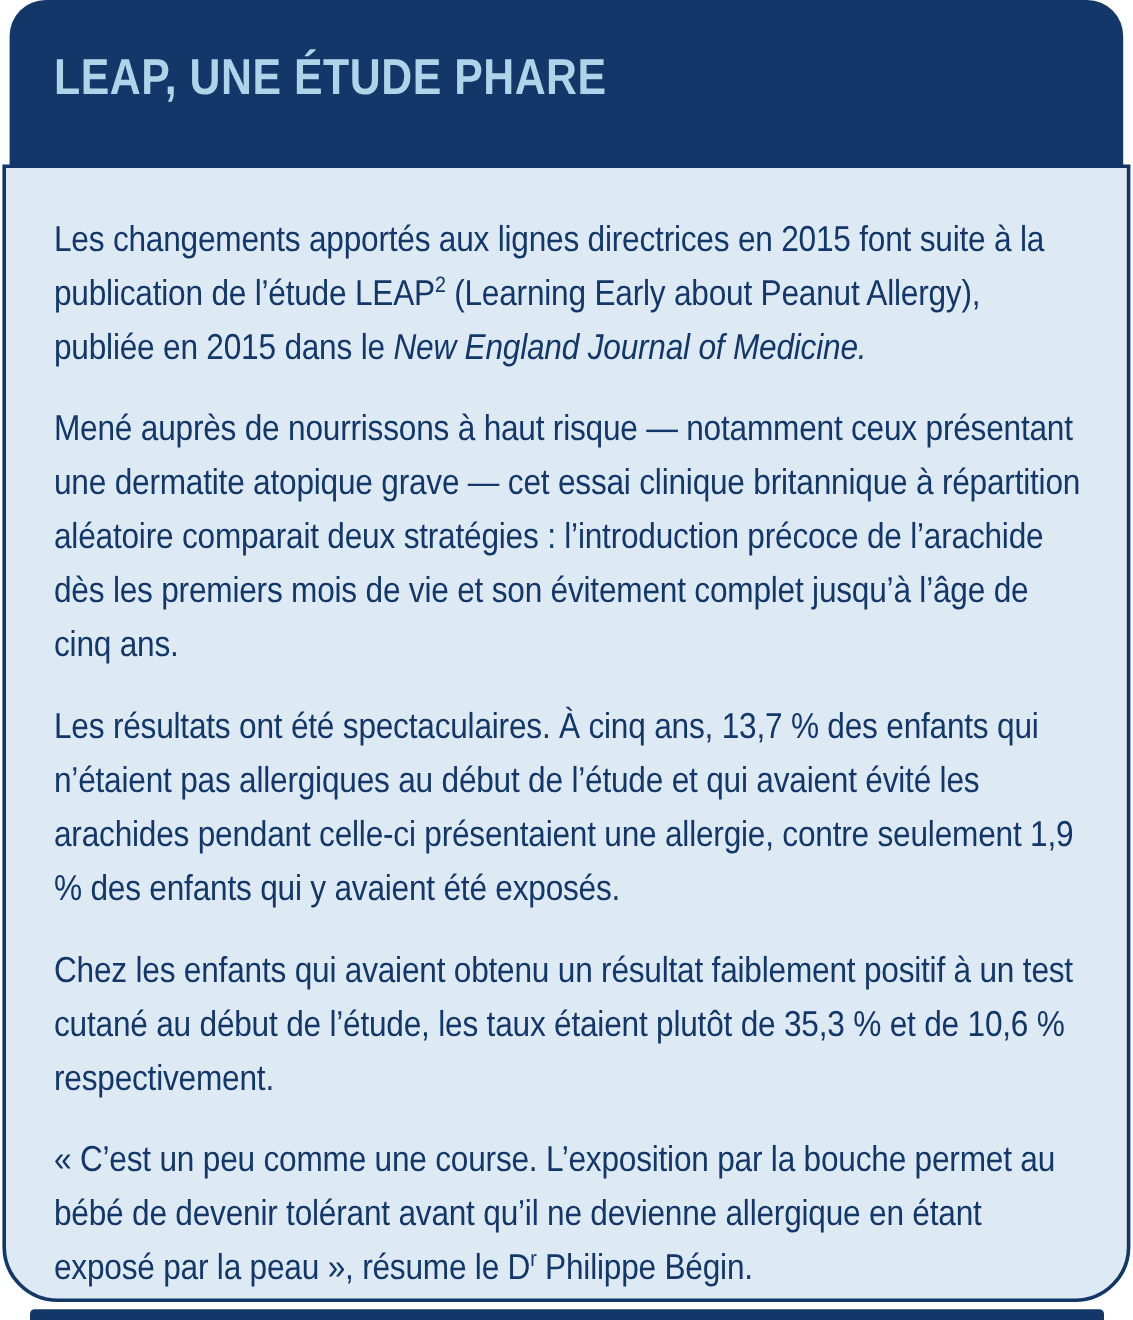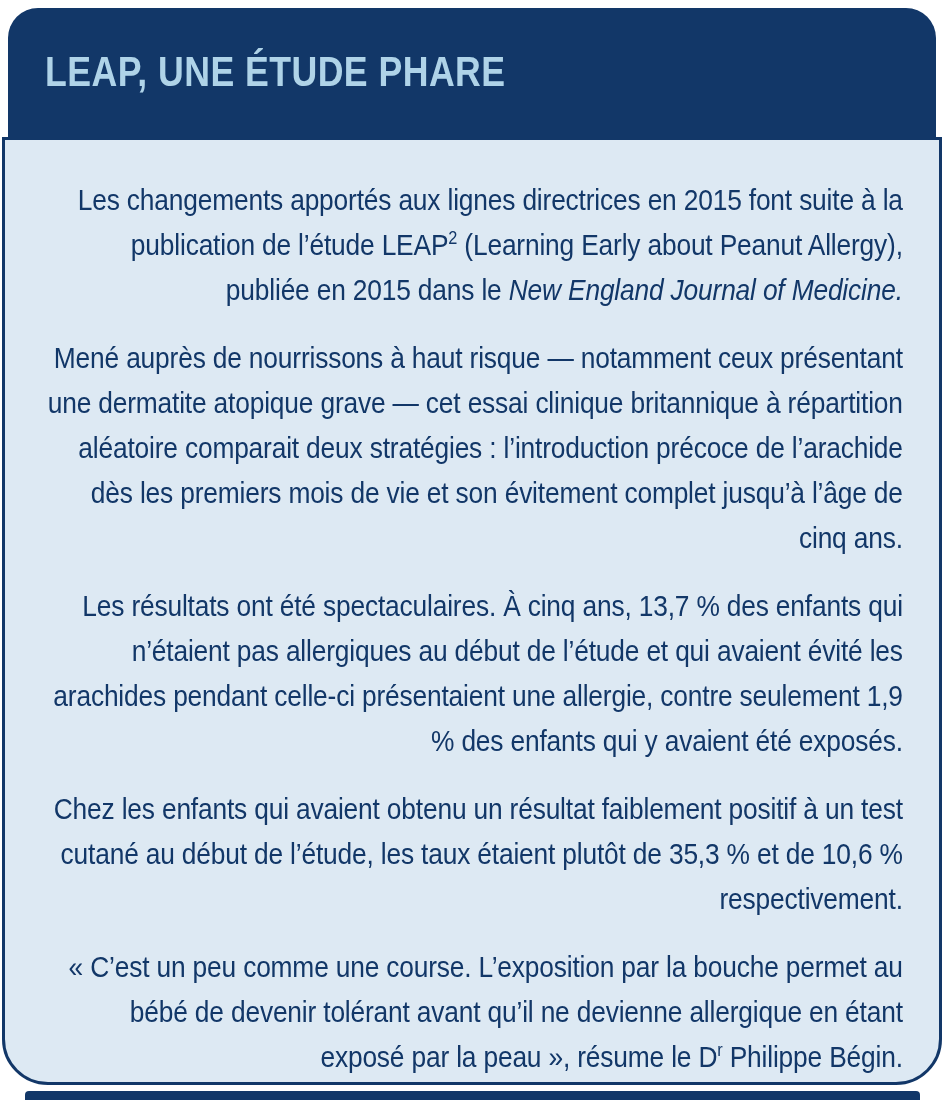--- a/index.html
+++ b/index.html
@@ -16,21 +16,21 @@
   .page{
     position:relative;
     width:944px;
     height:1100px;
     background:var(--page-bg);
     overflow:hidden;
   }
   
   .card-header{
     position:absolute;
-    left:8px; right:8px; top:8px;
+    left:8px; right:8px; top:0;
     height:156px;
     background:var(--navy);
     border-radius:30px 30px 0 0;
   }
   .card-title{
     position:absolute;
     left:37px; top:40px;
     font-size:42px;
     font-weight:bold;
     letter-spacing:.5px;
@@ -59,21 +59,20 @@
   }
   
   .card-body{
     position:absolute;
     left:2px; right:2px; top:137px; bottom:15px;
     background:var(--body-bg);
     border:3px solid var(--navy);
     border-radius:0 0 46px 46px;
     padding:37px 0 4px 40px;
     overflow:hidden;
-    text-align:right;
   }
   .text-squeeze{
     width:977px;
     transform:scaleX(.878);
     transform-origin:left top;
   }
   .card-body p{
     font-size:30px;
     line-height:45px;
     letter-spacing:-.2px;

